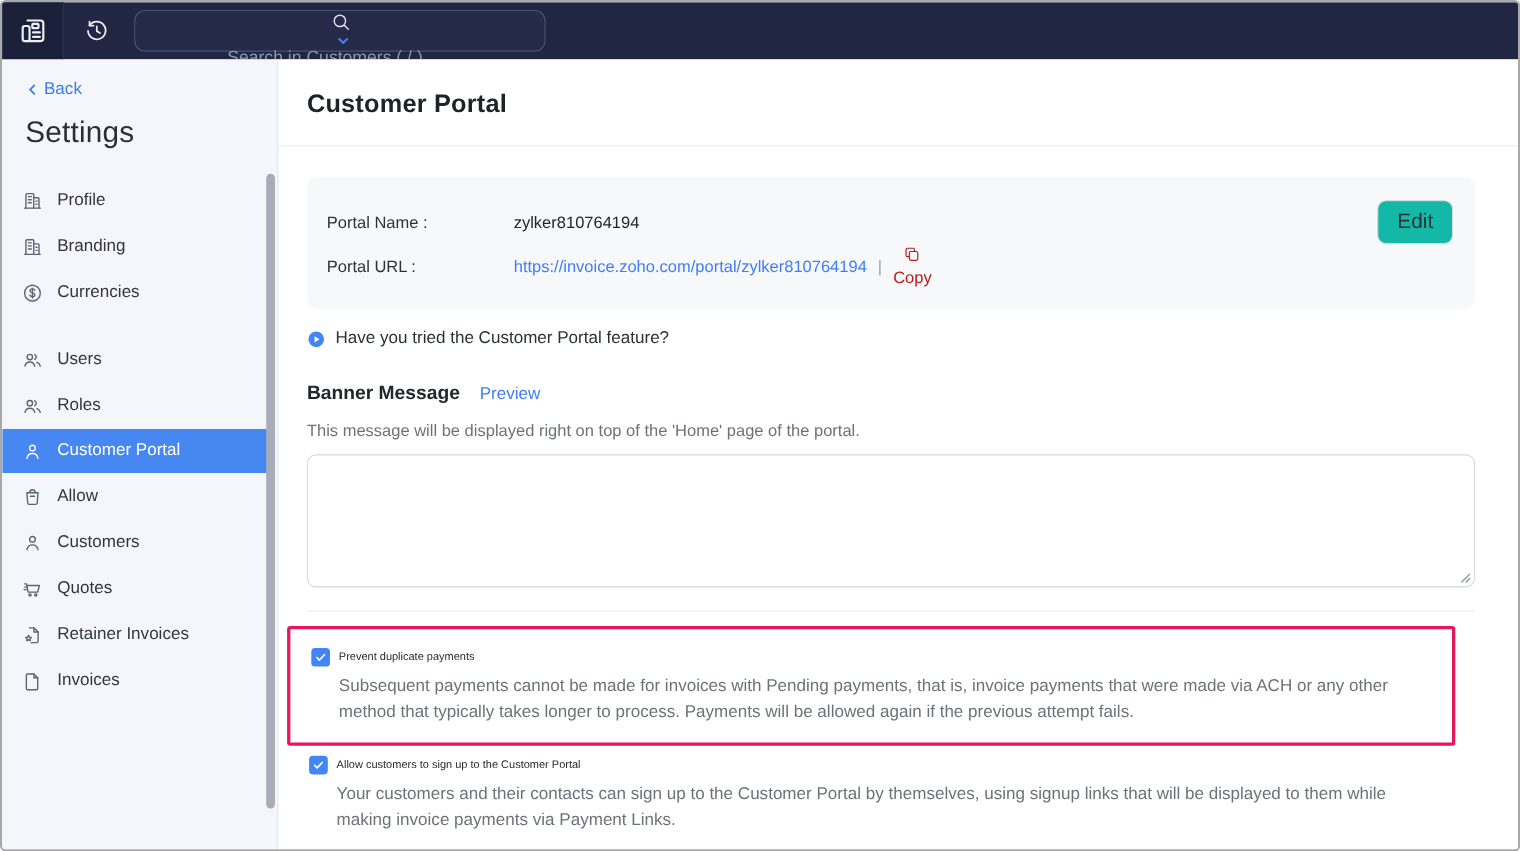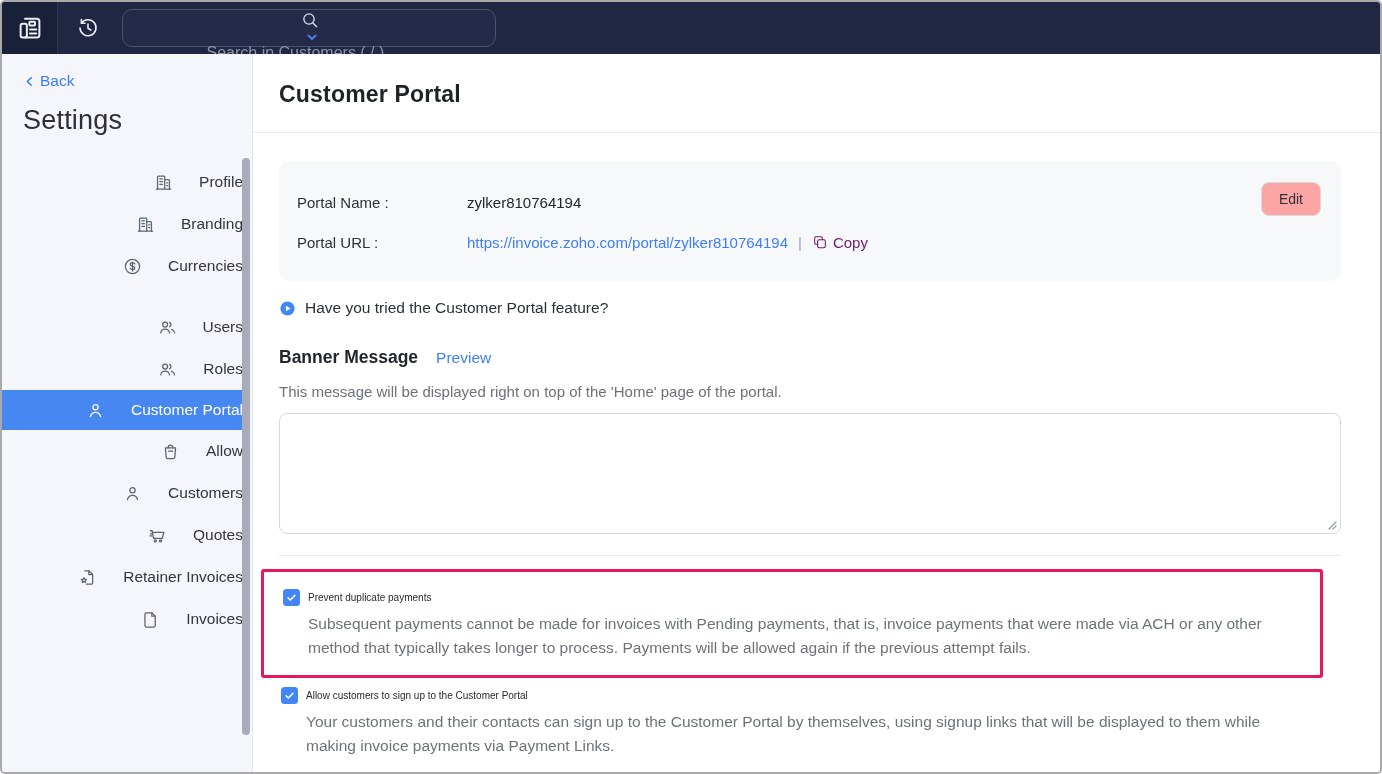--- a/index.html
+++ b/index.html
@@ -42,22 +42,22 @@
   
   .sidebar{
     width:251px; flex:0 0 auto; background:#f4f6fb; border-right:1px solid #e2e5ee;
     position:relative; padding-top:18px; overflow:hidden;
   }
   .back-link{ display:flex; align-items:center; gap:4px; margin-left:21px; color:#3c7bf0; font-size:15.5px; cursor:pointer; }
   .back-link svg{ width:13px; height:13px; }
   .sb-title{ margin:15px 0 0 21px; font-size:27px; font-weight:500; color:#2b2f36; letter-spacing:.2px; }
   .sb-list{ margin-top:25px; }
   .sb-item{
-    height:42px; display:flex; align-items:center; gap:26px; padding-left:6px;
-    font-size:15.5px; color:#32363e; cursor:pointer; margin-right:9px;justify-content:flex-end;
+    height:42px; display:flex; align-items:center; gap:13px; padding-left:18px;
+    font-size:15.5px; color:#32363e; cursor:pointer; margin-right:9px;
   }
   .sb-item svg{ width:19px; height:19px; color:#5d6472; flex:0 0 auto; }
   .sb-item.gap{ margin-top:19px; }
   .sb-item.selected{ background:#4687f2; color:#fff; height:40px; }
   .sb-item.selected svg{ color:#fff; }
   .sb-scrollthumb{
     position:absolute; top:104px; right:2px; width:8px; height:577px;
     background:#a8acb8; border-radius:5px; cursor:pointer;
   }
 
@@ -69,25 +69,25 @@
   .portal-panel{
     position:relative; margin-top:28px; background:#f7f8fa; border-radius:10px;
     padding:30px 22px 28px 18px;
   }
   .portal-row{ display:flex; align-items:center; height:22px; font-size:15px; }
   .portal-row + .portal-row{ margin-top:18px; }
   .portal-label{ width:170px; color:#2e3238; }
   .portal-value{ color:#23262b; }
   .portal-link{ color:#3f7ef7; cursor:pointer; }
   .pipe{ color:#9aa2b2; margin:0 10px; }
-  .copy-link{ display:inline-flex; align-items:center; gap:5px; color:#701a75; cursor:pointer; }
+  .copy-link{ display:inline-flex; align-items:center; gap:5px; color:#b91c1c; cursor:pointer;flex-direction:column; }
   .copy-link svg{ width:16px; height:16px; }
   .edit-btn{
-    position:absolute; top:21px; right:20px; background:#fca5a5; border:1px solid #d8dade;
-    border-radius:8px; padding:8px 17px; font-size:14px; color:#2e3136; cursor:pointer;
+    position:absolute; top:21px; right:20px; background:#14b8a6; border:1px solid #d8dade;
+    border-radius:8px; padding:8px 17px; font-size:19px; color:#2e3136; cursor:pointer;
     font-family:"Liberation Sans",sans-serif;
   }
 
   .feature-row{ display:flex; align-items:center; gap:9px; margin-top:18px; cursor:pointer; }
   .feature-row svg{ width:17px; height:17px; flex:0 0 auto; }
   .feature-text{ font-size:15.5px; color:#2b2f36; }
 
   .banner-head{ display:flex; align-items:baseline; gap:18px; margin-top:30px; }
   .banner-title{ font-size:17.5px; font-weight:600; color:#23262b; }
   .preview-link{ font-size:15.5px; color:#3f7ef7; cursor:pointer; }

